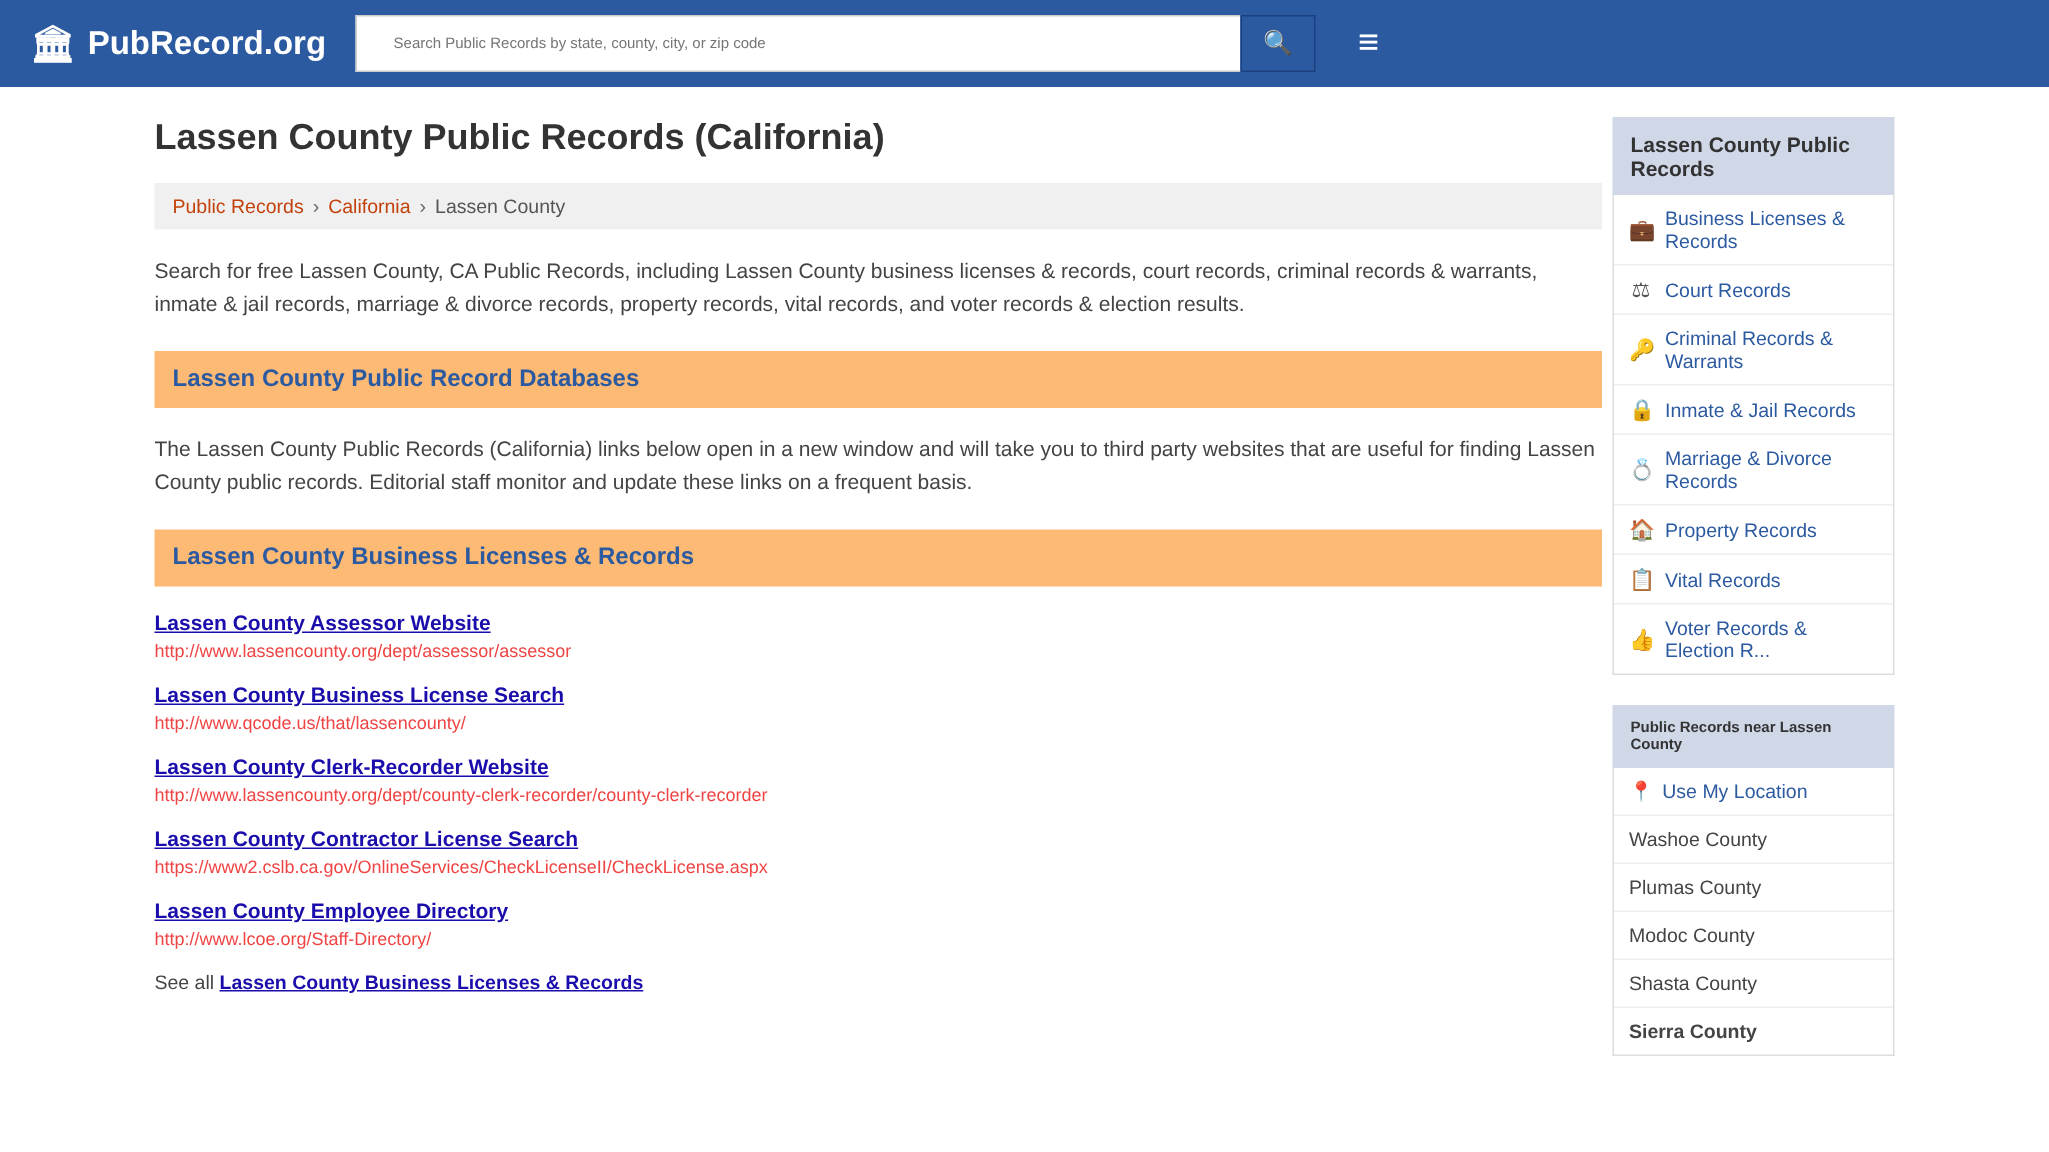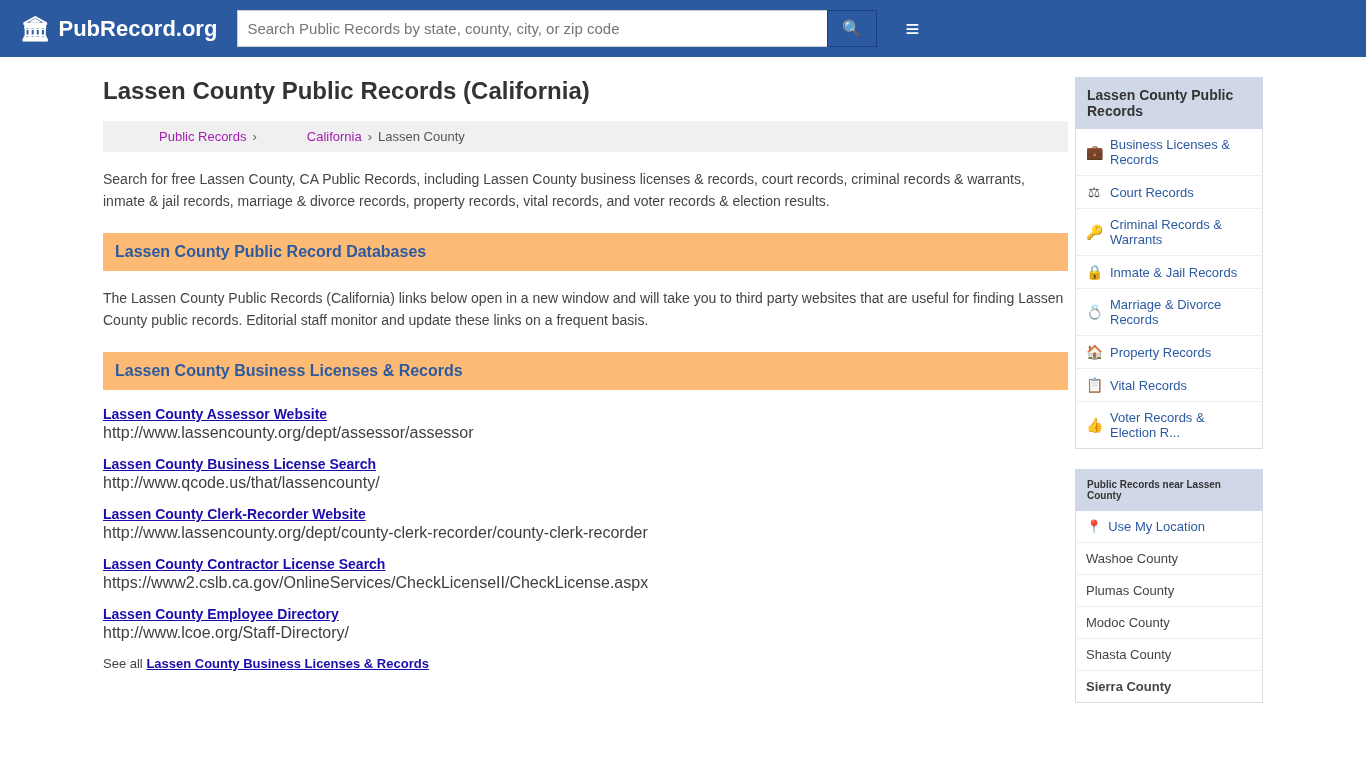--- a/index.html
+++ b/index.html
@@ -26,22 +26,22 @@
     #logo-icon {
       font-size: 24px;
     }
     #search-container {
       flex: 1;
       display: flex;
       max-width: 640px;
     }
     #search-input {
       flex: 1;
-      padding: 8px 9px;
-      font-size: 15px;
+      padding: 8px 24px;
+      font-size: 10px;
       border: 1px solid #ccc;
       border-right: none;
       outline: none;
     }
     #search-button {
       background: #2c5aa0;
       border: 1px solid #1a4080;
       color: #fff;
       padding: 8px 14px;
       cursor: pointer;
@@ -81,24 +81,23 @@
     #breadcrumb {
       background: #f0f0f0;
       padding: 8px 12px;
       font-size: 13px;
       margin-bottom: 16px;
       display: flex;
       align-items: center;
       gap: 6px;
     }
     .breadcrumb-link {
-      color: #a21caf;
+      color: #c2410c;
       text-decoration: none;
       cursor: pointer;
-      margin-left: 44px;
     }
     .breadcrumb-sep {
       color: #666;
     }
     .breadcrumb-current {
       color: #555;
     }
 
     
     #description {
@@ -125,22 +124,22 @@
     .record-link-title {
       color: #1a0dab;
       font-size: 14px;
       font-weight: bold;
       text-decoration: underline;
       cursor: pointer;
       display: block;
       margin-bottom: 2px;
     }
     .record-link-url {
-      color: #404040;
-      font-size: 16px;
+      color: #ef4444;
+      font-size: 12px;
       cursor: pointer;
     }
 
     .see-all-line {
       font-size: 13px;
       margin-top: 10px;
       color: #444;
     }
     .see-all-link {
       color: #1a0dab;

